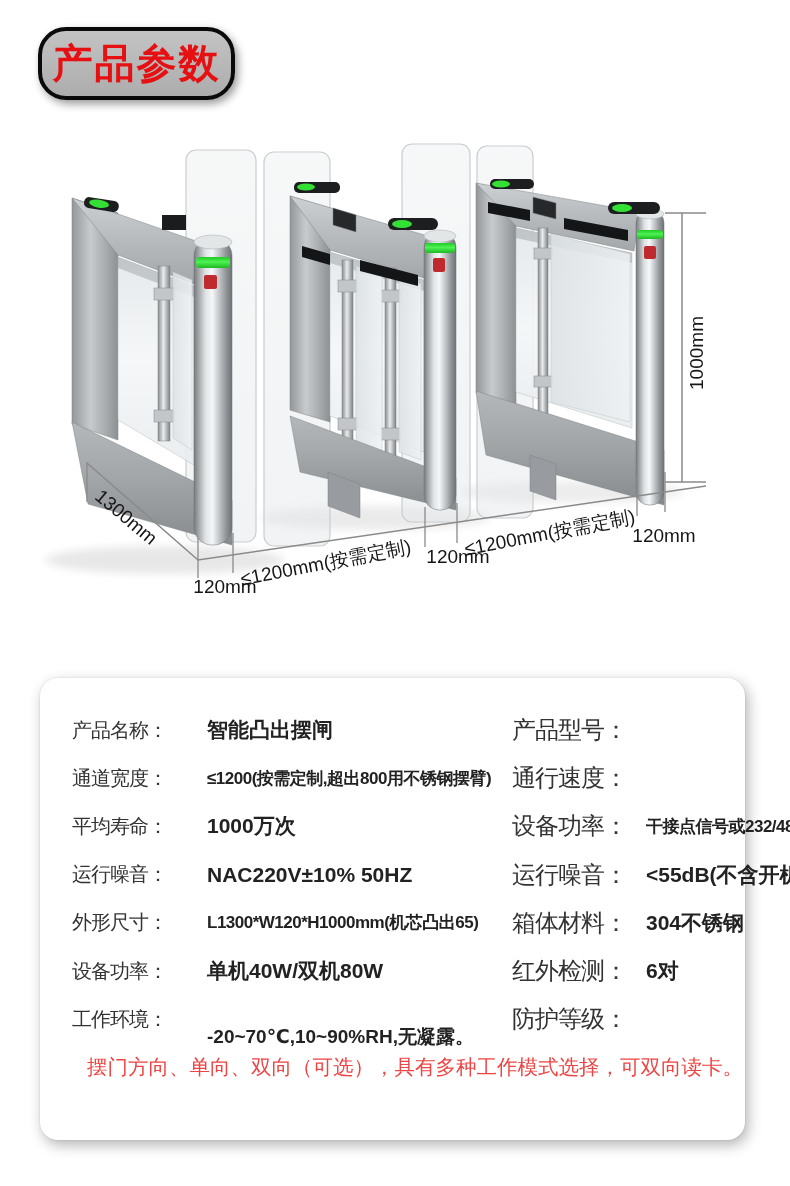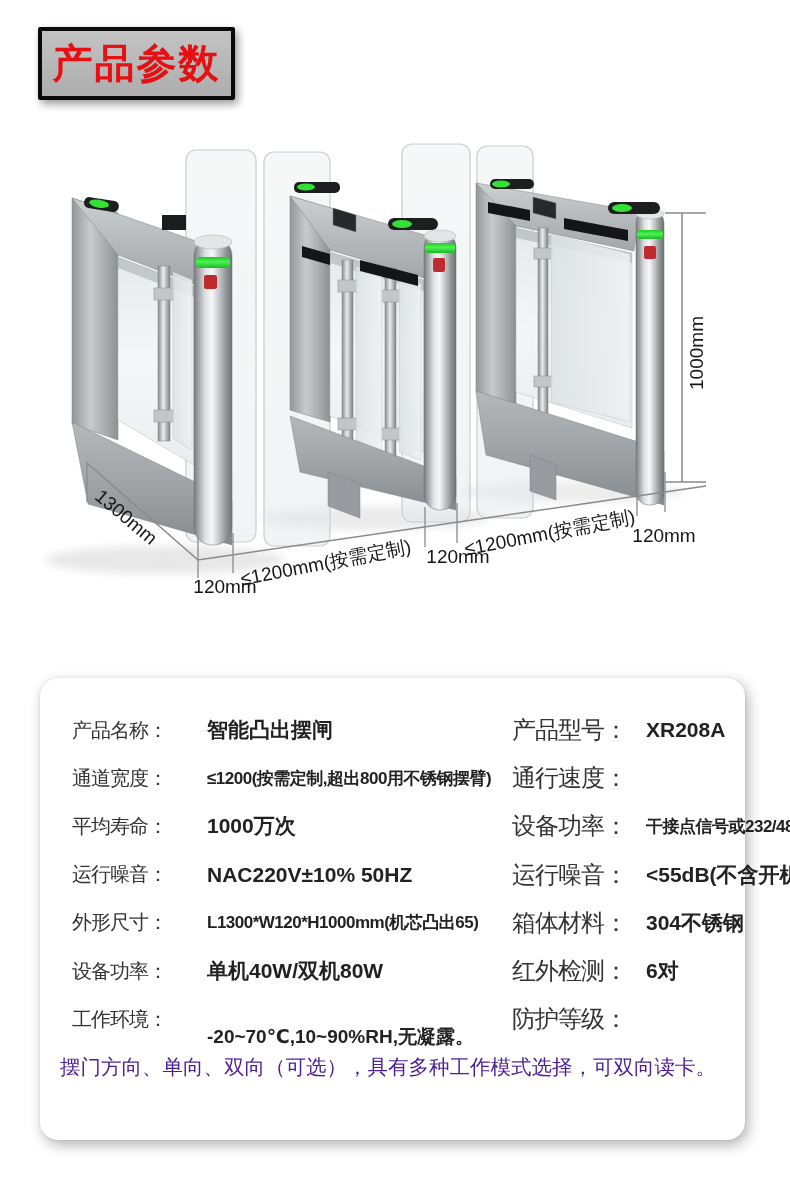--- a/index.html
+++ b/index.html
@@ -1,21 +1,21 @@
 <!DOCTYPE html>
 <html><head>
 <meta charset="utf-8">
 <style>
   html,body{margin:0;padding:0;background:#ffffff;}
   body{position:relative;width:790px;height:1186px;overflow:hidden;
        font-family:"Liberation Sans","DejaVu Sans",sans-serif;}
 
   
   .badge{position:absolute;left:38px;top:27px;width:197px;height:73px;
-         box-sizing:border-box;border:4px solid #0a0a0a;border-radius:2px;
+         box-sizing:border-box;border:4px solid #0a0a0a;border-radius:28px;
          background:linear-gradient(180deg,#c3c3c3,#adadad);
          display:flex;align-items:center;justify-content:center;
          box-shadow:3px 4px 8px rgba(0,0,0,.40);}
   .badge span{font-size:40px;font-weight:700;color:#e60f12;letter-spacing:2px;}
 
   
   .diagram{position:absolute;left:0;top:120px;width:790px;height:530px;}
   .dim-text{font-size:19px;fill:#161616;}
 
   
@@ -23,22 +23,22 @@
         box-sizing:border-box;background:#ffffff;border-radius:18px;
         box-shadow:3px 5px 14px rgba(0,0,0,.30),0 0 2px rgba(0,0,0,.12);
         padding-top:28px;}
   .row{height:48.2px;display:flex;align-items:center;padding-left:32px;gap:42px;}
   .lbl{flex:none;width:93px;font-size:20px;letter-spacing:-1px;color:#333;white-space:nowrap;}
   .val{flex:none;width:263px;font-size:21px;font-weight:700;color:#222;white-space:nowrap;}
   .lbl2{flex:none;width:92px;font-size:24px;letter-spacing:-1px;color:#333;white-space:nowrap;}
   .val2{flex:1;font-size:21px;font-weight:700;color:#222;white-space:nowrap;}
   .sm{font-size:17px !important;letter-spacing:-0.5px;}
   .md{font-size:19px !important;margin-top:36px;}
-  .note{height:48.2px;display:flex;align-items:center;padding-left:20px;
-        font-size:20.5px;color:#4c1d95;white-space:nowrap;}
+  .note{height:48.2px;display:flex;align-items:center;padding-left:47px;
+        font-size:20.5px;color:#ef4444;white-space:nowrap;}
 </style>
 </head>
 <body>
 
 <div class="badge">
   <span>产品参数</span>
 </div>
 
 <svg class="diagram" viewBox="0 0 790 530">
   <defs>
@@ -195,21 +195,20 @@
     <text class="dim-text" text-anchor="middle" transform="translate(703,233) rotate(-90)">1000mm</text>
   </g>
 </svg>
 
 <div class="card">
 
   <div class="row">
     <span class="lbl">产品名称：</span>
     <span class="val">智能凸出摆闸</span>
     <span class="lbl2">产品型号：</span>
-    <span class="val2">XR208A</span>
   </div>
 
   <div class="row">
     <span class="lbl">通道宽度：</span>
     <span class="val sm">≤1200(按需定制,超出800用不锈钢摆臂)</span>
     <span class="lbl2">通行速度：</span>
   </div>
 
   <div class="row">
     <span class="lbl">平均寿命：</span>

